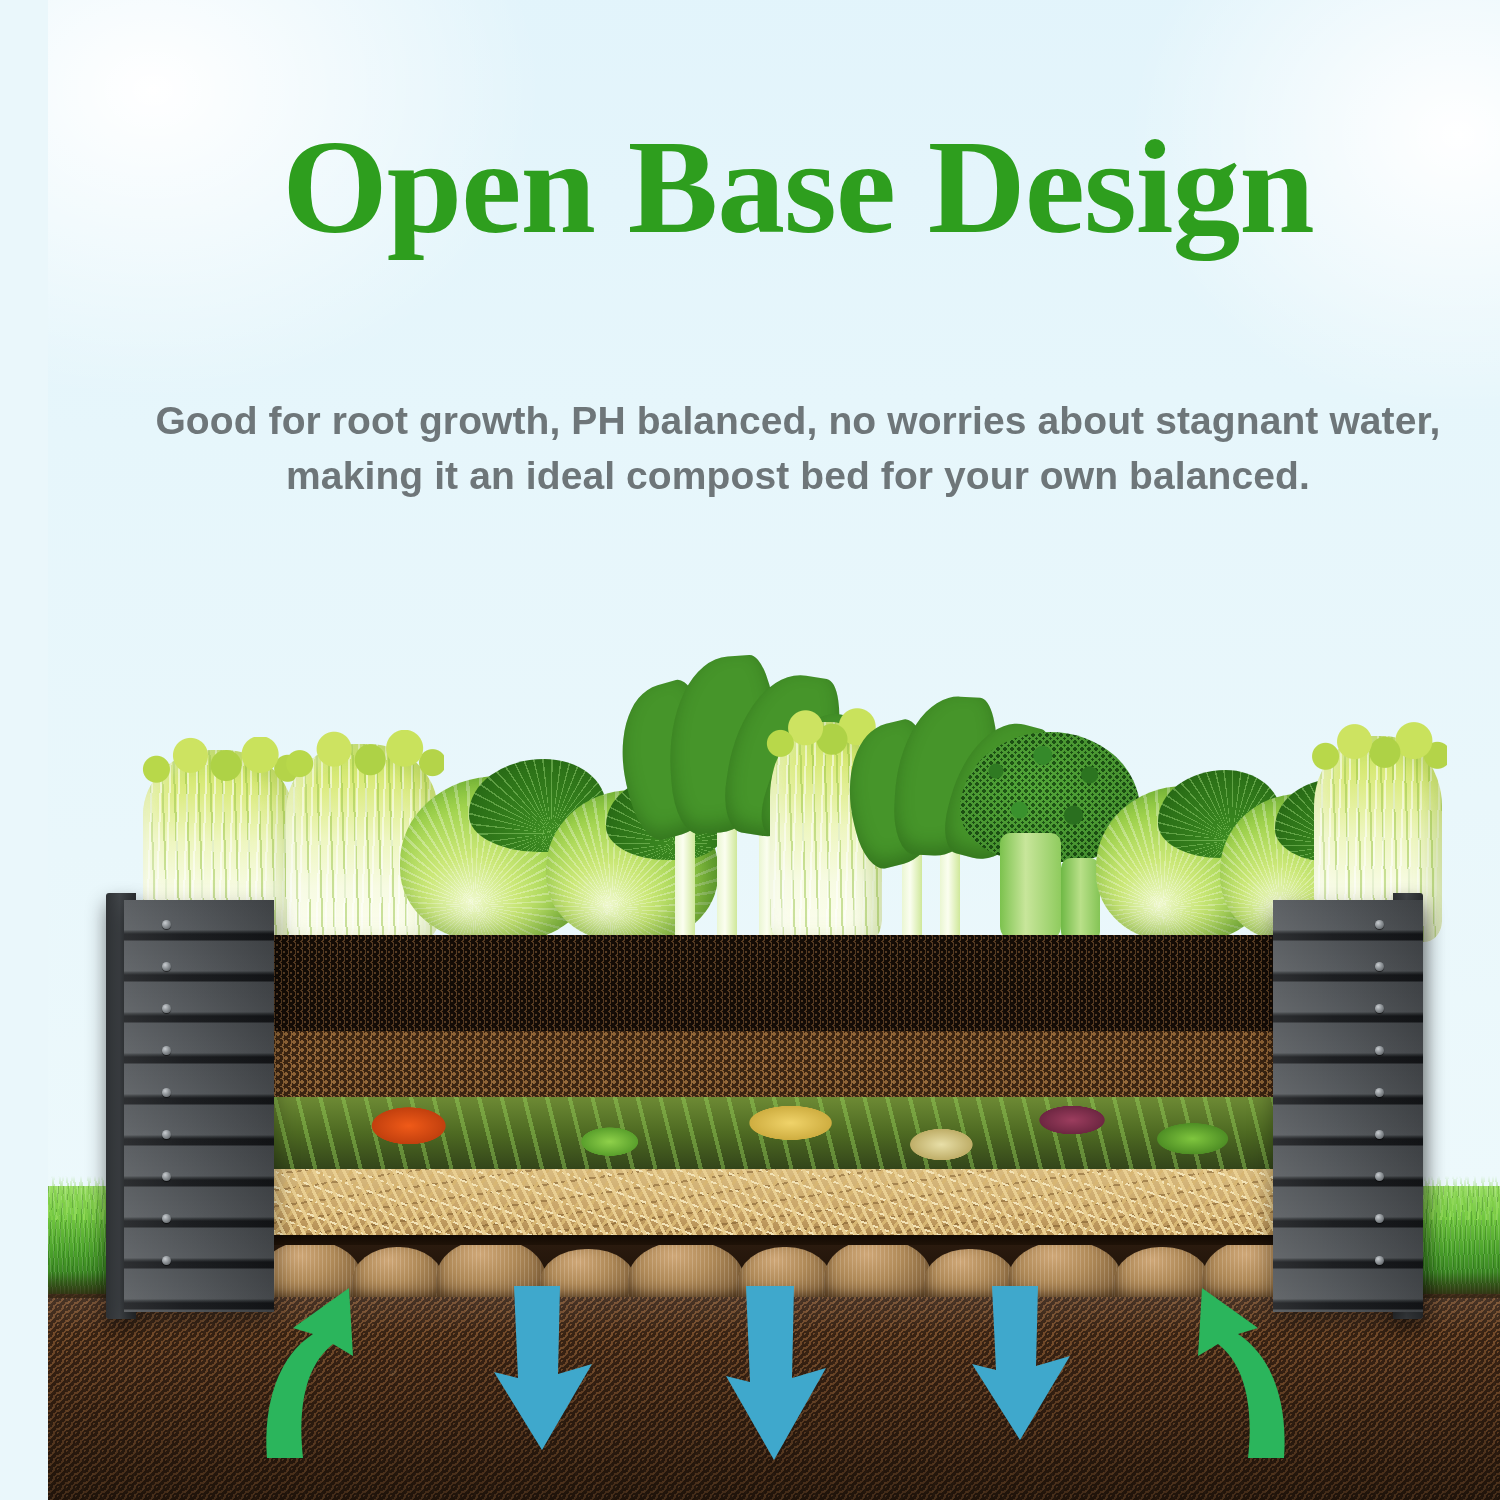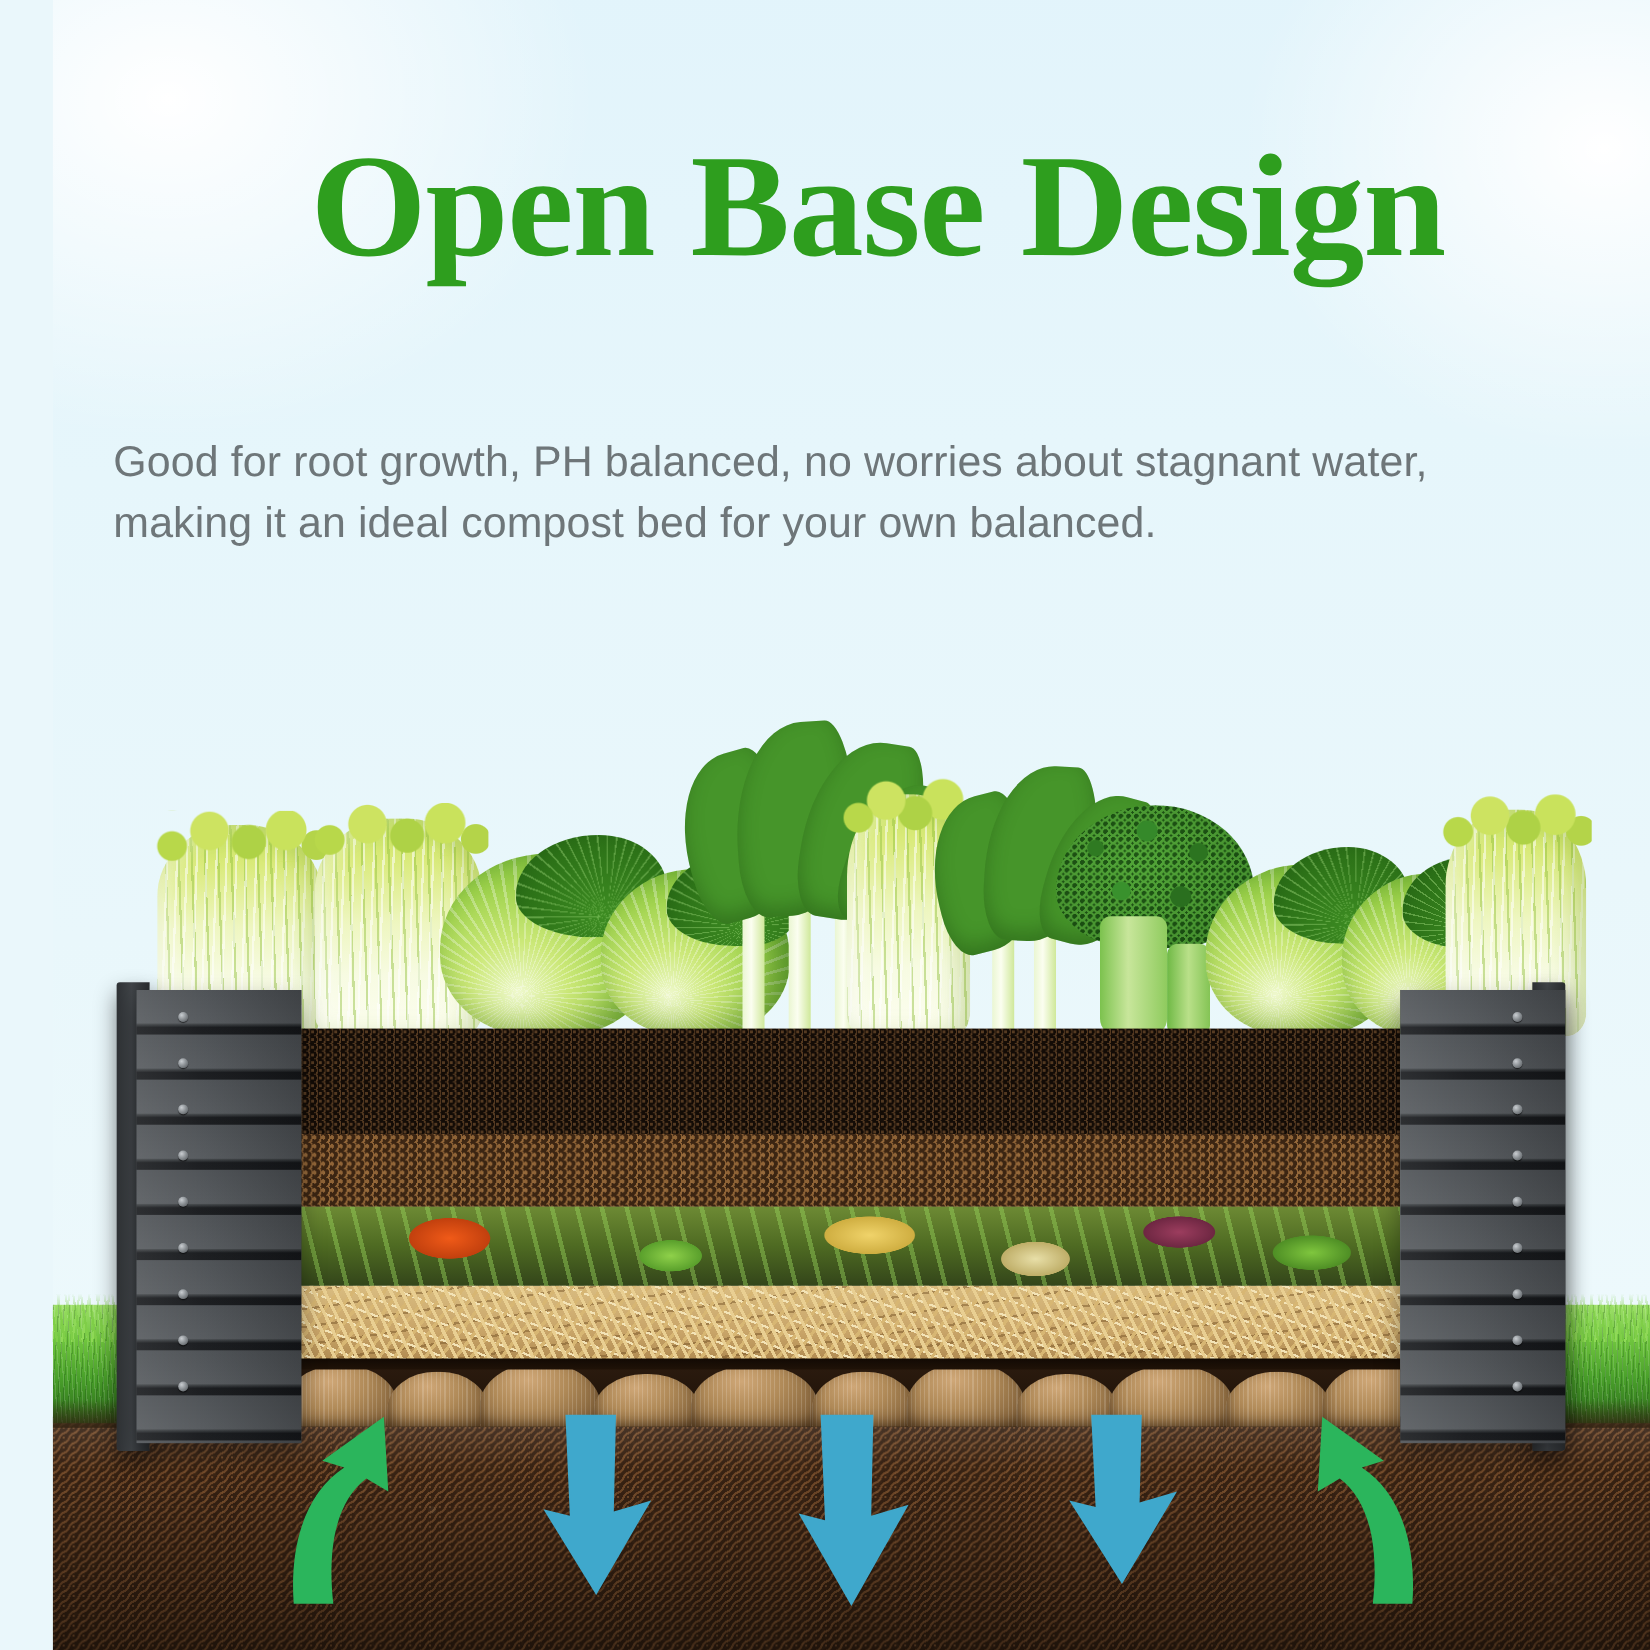--- a/index.html
+++ b/index.html
@@ -25,23 +25,23 @@
     position:absolute;left:0;right:0;top:120px;text-align:center;
     font-family:"Liberation Serif", serif;
     font-weight:bold;
     font-size:133px;line-height:1.02;
     letter-spacing:-1px;
     transform:scaleX(1.02);
     white-space:nowrap;
   }
   .subtitle{
     position:absolute;left:50%;transform:translateX(-50%);top:393px;
-    width:1390px;
+    width:1390px;text-align:center;
     font-size:39px;line-height:1.42;
-    font-weight:400;
+    font-weight:700;
     letter-spacing:.1px;
   }
 
   
   .ground{
     position:absolute;left:0;right:0;top:1288px;height:212px;
     background:
       radial-gradient(circle at 9% 14%, rgba(0,0,0,.30) 0 4px, rgba(0,0,0,0) 5px),
       radial-gradient(circle at 23% 40%, rgba(255,240,210,.35) 0 3px, rgba(0,0,0,0) 4px),
       radial-gradient(circle at 37% 9%,  rgba(0,0,0,.28) 0 5px, rgba(0,0,0,0) 6px),

